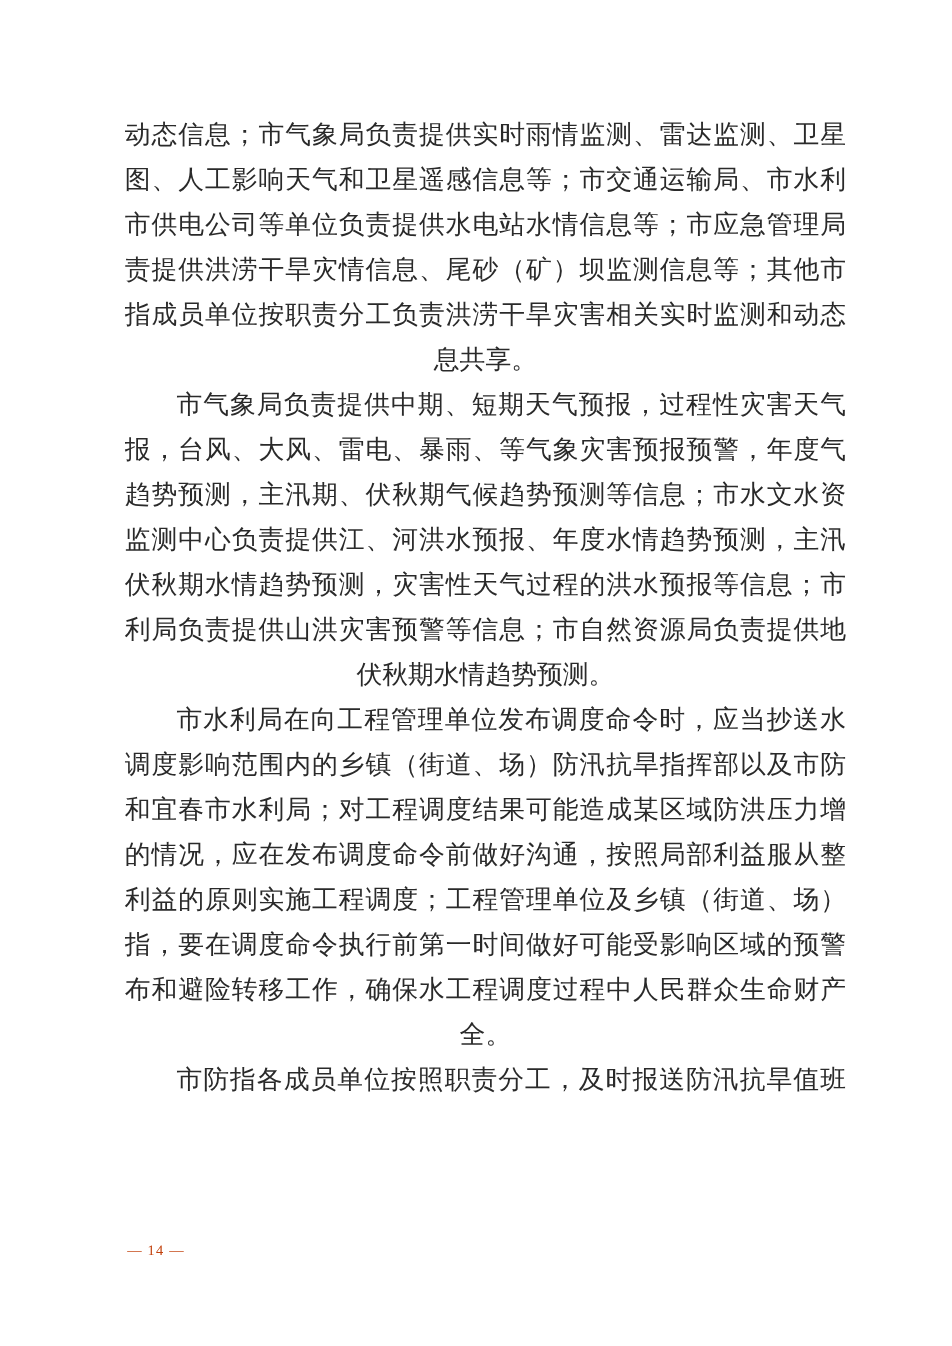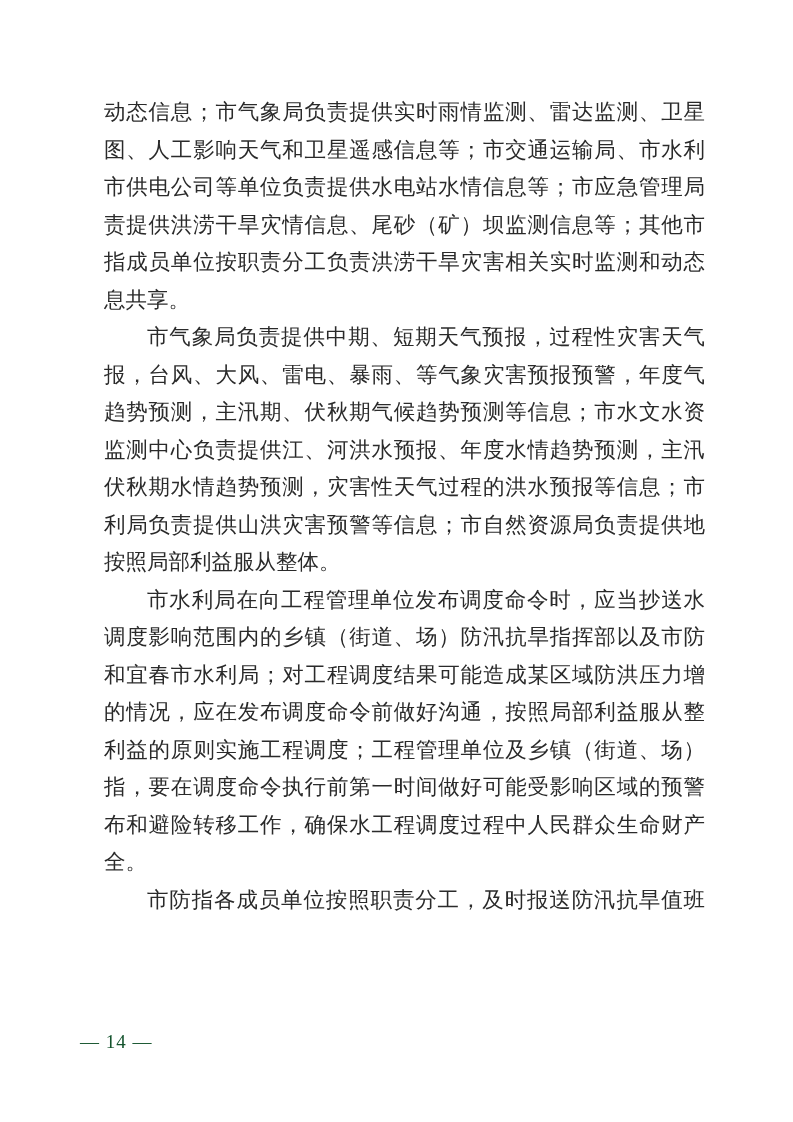--- a/index.html
+++ b/index.html
@@ -23,60 +23,60 @@
     position: absolute;
     left: 104px;
     top: 94px;
     width: 601px;
   }
   .line {
     height: 37.5px;
     line-height: 37.5px;
     font-size: 21.5px;
     color: #2a2a2a;
-    text-align: left;
+    text-align: center;
     overflow: hidden;
   }
   .line.justify {
     text-align: justify;
     text-align-last: justify;
     text-justify: inter-character;
   }
   .line.indent {
     text-indent: 43px;
   }
   .page-footer {
     position: absolute;
-    left: 80px;
+    left: 106px;
     top: 1028px;
     height: 28px;
     line-height: 28px;
-    font-size: 19px;
-    color: #14532d;
+    font-size: 12px;
+    color: #c2410c;
     letter-spacing: 1px;
   }
 </style>
 </head>
 <body>
 
 <div class="page">
   <main class="text-block">
       <div class="line justify">动态信息；市气象局负责提供实时雨情监测、雷达监测、卫星云</div>
       <div class="line justify">图、人工影响天气和卫星遥感信息等；市交通运输局、市水利局、</div>
       <div class="line justify">市供电公司等单位负责提供水电站水情信息等；市应急管理局负</div>
       <div class="line justify">责提供洪涝干旱灾情信息、尾砂（矿）坝监测信息等；其他市防</div>
       <div class="line justify">指成员单位按职责分工负责洪涝干旱灾害相关实时监测和动态信</div>
       <div class="line">息共享。</div>
       <div class="line indent justify">市气象局负责提供中期、短期天气预报，过程性灾害天气预</div>
       <div class="line justify">报，台风、大风、雷电、暴雨、等气象灾害预报预警，年度气候</div>
       <div class="line justify">趋势预测，主汛期、伏秋期气候趋势预测等信息；市水文水资源</div>
       <div class="line justify">监测中心负责提供江、河洪水预报、年度水情趋势预测，主汛期、</div>
       <div class="line justify">伏秋期水情趋势预测，灾害性天气过程的洪水预报等信息；市水</div>
       <div class="line justify">利局负责提供山洪灾害预警等信息；市自然资源局负责提供地质</div>
-      <div class="line">按照局部利益服从整体。</div>
+      <div class="line">伏秋期水情趋势预测。</div>
       <div class="line indent justify">市水利局在向工程管理单位发布调度命令时，应当抄送水库</div>
       <div class="line justify">调度影响范围内的乡镇（街道、场）防汛抗旱指挥部以及市防指</div>
       <div class="line justify">和宜春市水利局；对工程调度结果可能造成某区域防洪压力增大</div>
       <div class="line justify">的情况，应在发布调度命令前做好沟通，按照局部利益服从整体</div>
       <div class="line justify">利益的原则实施工程调度；工程管理单位及乡镇（街道、场）防</div>
       <div class="line justify">指，要在调度命令执行前第一时间做好可能受影响区域的预警发</div>
       <div class="line justify">布和避险转移工作，确保水工程调度过程中人民群众生命财产安</div>
       <div class="line">全。</div>
       <div class="line indent justify">市防指各成员单位按照职责分工，及时报送防汛抗旱值班信</div>
     </main>

